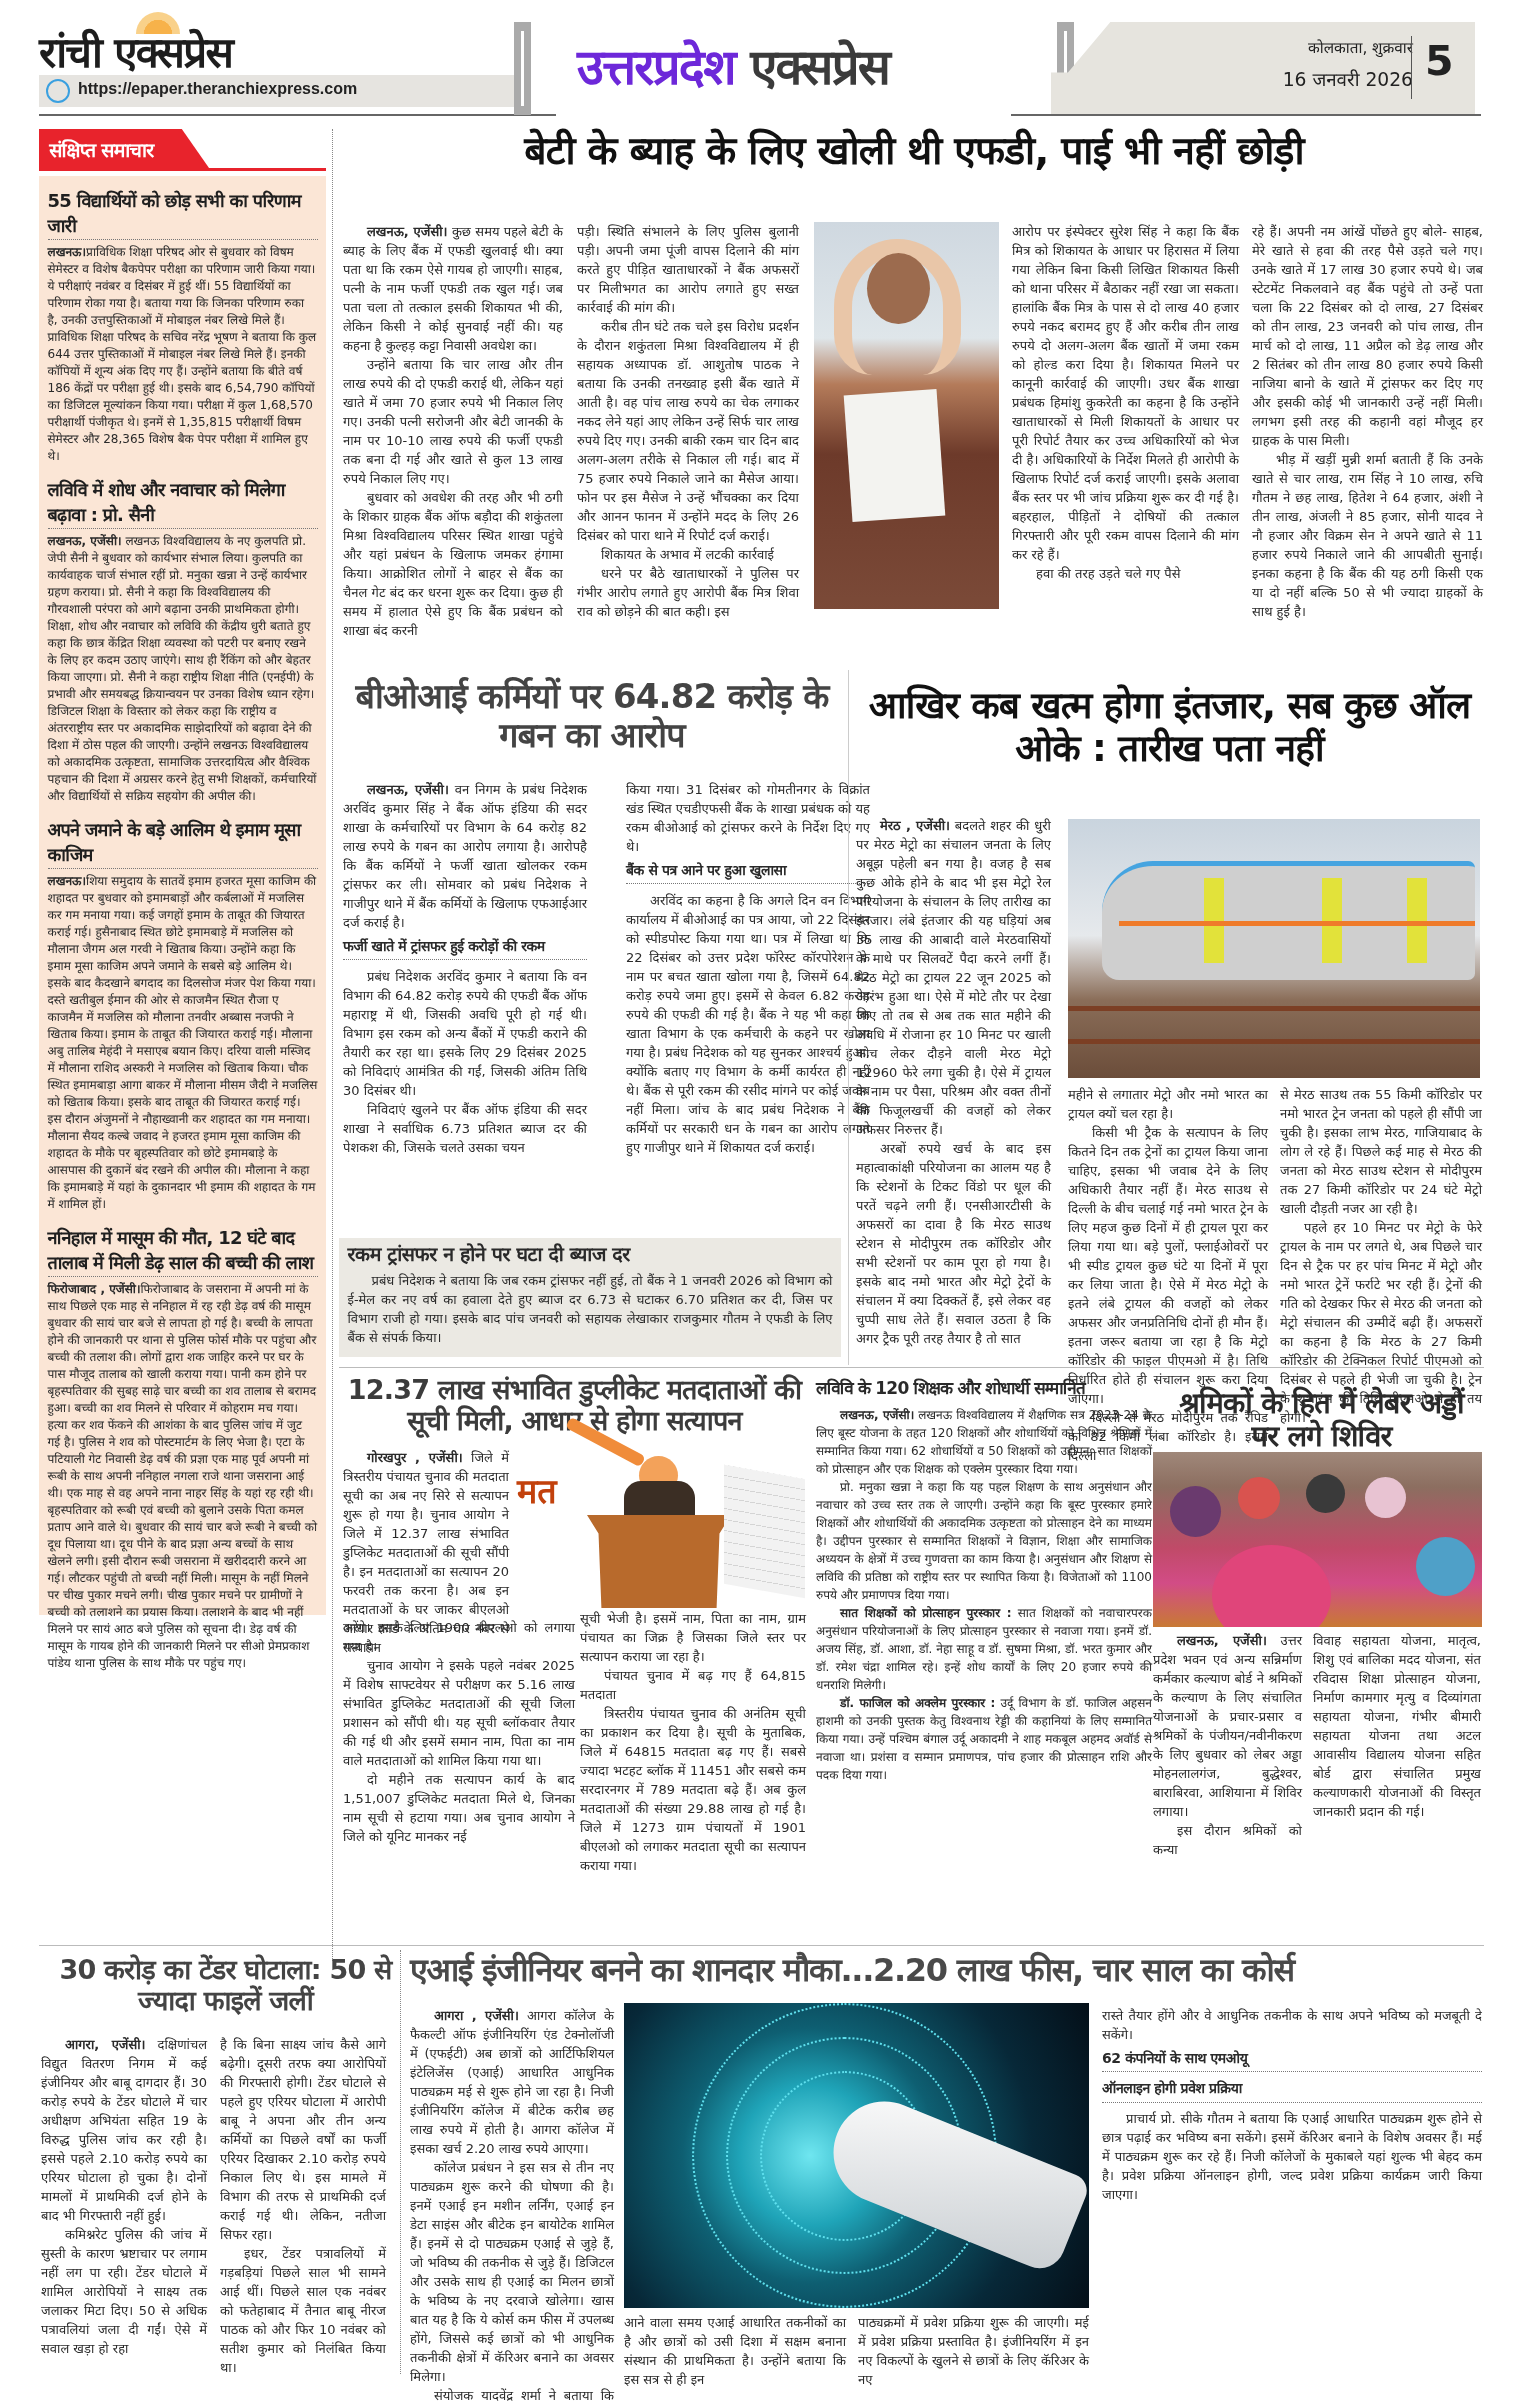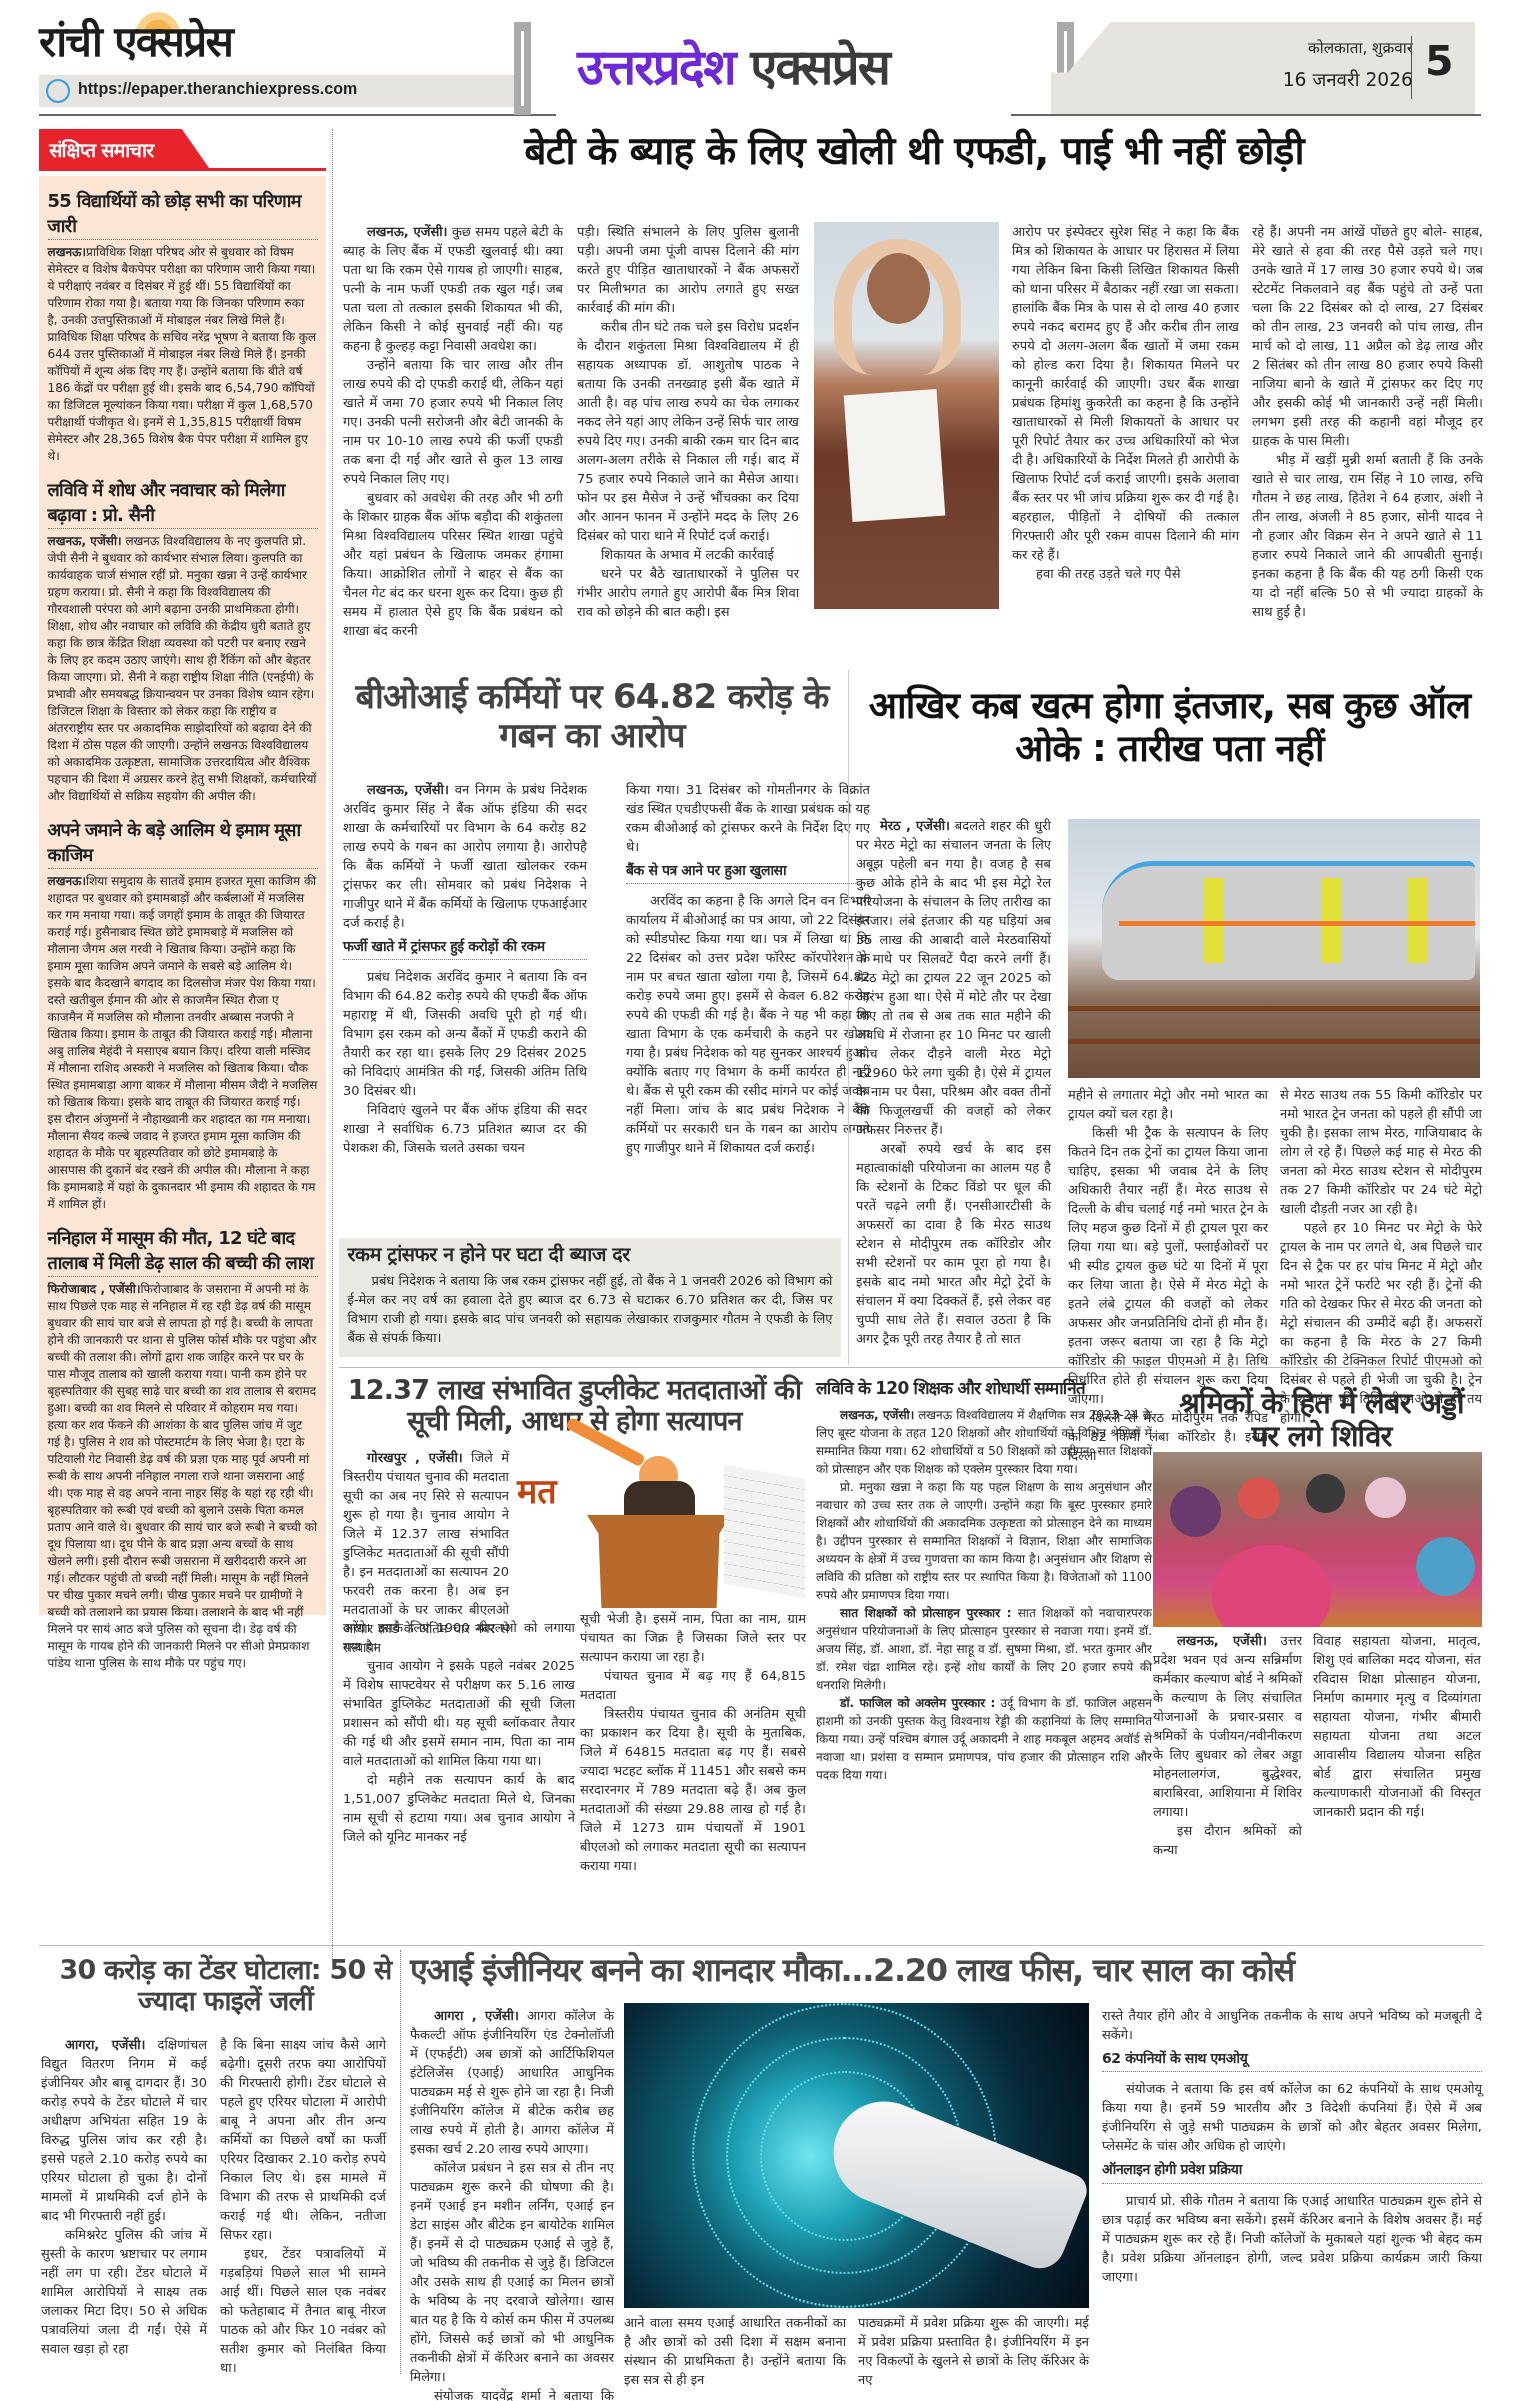--- a/index.html
+++ b/index.html
@@ -8,21 +8,21 @@
   .abs { position: absolute; }
   .body-text { font-size: 13px; line-height: 19px; text-align: justify; color: #2a2a2a; }
   .body-text p { text-indent: 24px; }
   .body-text .dateline { font-weight: bold; }
   .hl { font-family: "DejaVu Sans", sans-serif; font-weight: bold; letter-spacing: -0.8px; line-height: 1.15; }
   .sub { font-weight: bold; font-size: 14px; border-bottom: 0.8px dotted #777; padding-bottom: 3.4px; margin: 5.1px 0 6.8px; letter-spacing: -0.4px; }
   .dotted-v { border-left: 1.7px dotted #888; }
   .photo { overflow: hidden; }
 
   
-  #logo-text { left: 39px; top: 11px; font-size: 42px; font-weight: bold; color: #1d1d1d; letter-spacing: -1.7px; }
+  #logo-text { left: 39px; top: 22px; font-size: 42px; font-weight: bold; color: #1d1d1d; letter-spacing: -1.7px; }
   #logo-sun { left: 136px; top: 12px; width: 44px; height: 22px; border-radius: 44px 44px 0 0; background: radial-gradient(circle at 50% 100%, #f7b24a 0 45%, #f9d18a 46% 100%); }
   #url-bar { left: 39px; top: 75px; width: 475px; height: 32px; background: #e6e4e0; text-align: right; }
   #url-icon { left: 6.8px; top: 4.2px; width: 24px; height: 24px; border-radius: 50%; border: 2.5px solid #3aa0e0; }
   #url-text { left: 39px; top: 5.1px; font-size: 16px; font-weight: bold; color: #222; font-family: "Liberation Sans", sans-serif; }
   #mast-rule-l { left: 39px; top: 114px; width: 517px; height: 1.7px; background: #666; }
   .bracket { width: 17px; height: 93px; background: #aaa; border: 4.2px solid #aaa; }
   .bracket::after { content: ""; position: absolute; left: 2.5px; top: 5.1px; width: 3.4px; height: 75px; background: #fff; }
   #section-title { left: 577px; top: 32px; font-size: 49px; font-weight: bold; letter-spacing: -1.7px; }
   #section-title .blue { color: #6d28d9; }
   #section-title .dark { color: #3b3b3b; }
@@ -318,17 +318,16 @@
 </div>
 <div class="abs body-text" id="ai-caption1">
   <p style="text-indent:0">आने वाला समय एआई आधारित तकनीकों का है और छात्रों को उसी दिशा में सक्षम बनाना संस्थान की प्राथमिकता है। उन्होंने बताया कि इस सत्र से ही इन</p>
 </div>
 <div class="abs body-text" id="ai-caption2">
   <p style="text-indent:0">पाठ्यक्रमों में प्रवेश प्रक्रिया शुरू की जाएगी। मई में प्रवेश प्रक्रिया प्रस्तावित है। इंजीनियरिंग में इन नए विकल्पों के खुलने से छात्रों के लिए कॅरिअर के नए</p>
 </div>
 <div class="abs body-text" id="ai-col3">
   <p style="text-indent:0">रास्ते तैयार होंगे और वे आधुनिक तकनीक के साथ अपने भविष्य को मजबूती दे सकेंगे।</p>
   <div class="sub">62 कंपनियों के साथ एमओयू</div>
-  <p>संयोजक ने बताया कि इस वर्ष कॉलेज का 62 कंपनियों के साथ एमओयू किया गया है। इनमें 59 भारतीय और 3 विदेशी कंपनियां हैं। ऐसे में अब इंजीनियरिंग से जुड़े सभी पाठ्यक्रम के छात्रों को और बेहतर अवसर मिलेगा, प्लेसमेंट के चांस और अधिक हो जाएंगे।</p>
   <div class="sub">ऑनलाइन होगी प्रवेश प्रक्रिया</div>
   <p>प्राचार्य प्रो. सीके गौतम ने बताया कि एआई आधारित पाठ्यक्रम शुरू होने से छात्र पढ़ाई कर भविष्य बना सकेंगे। इसमें कॅरिअर बनाने के विशेष अवसर हैं। मई में पाठ्यक्रम शुरू कर रहे हैं। निजी कॉलेजों के मुकाबले यहां शुल्क भी बेहद कम है। प्रवेश प्रक्रिया ऑनलाइन होगी, जल्द प्रवेश प्रक्रिया कार्यक्रम जारी किया जाएगा।</p>
 </div>
 
 
 </body></html>

